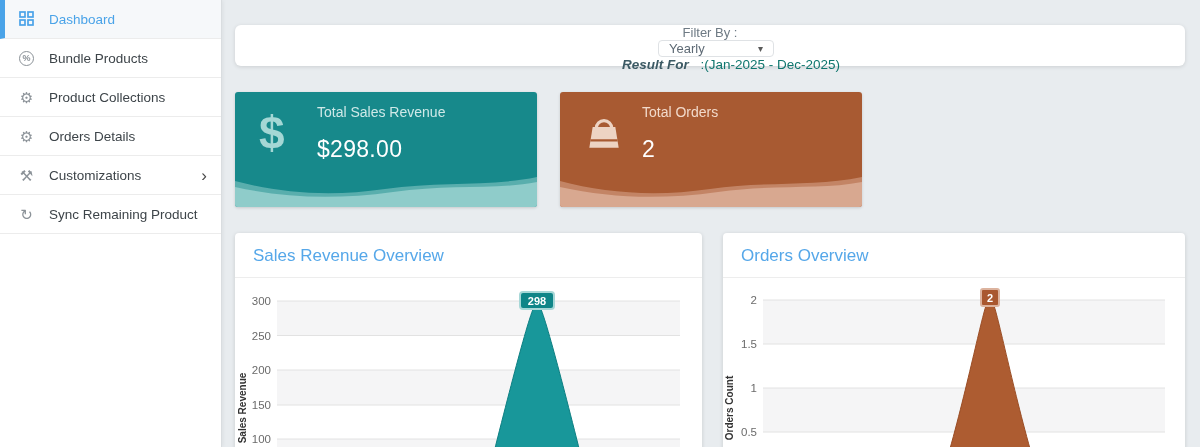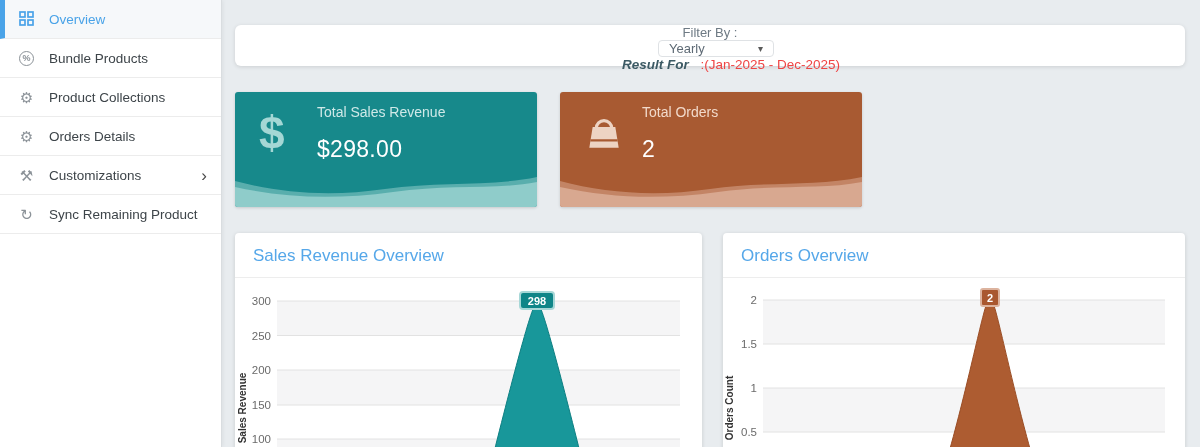--- a/index.html
+++ b/index.html
@@ -52,21 +52,21 @@
   .filter-label { color:#6e7a84; font-size:13px; }
   .select {
     margin-left:12px; width:116px; height:21px;
     border:1px solid #dfe2e5; border-radius:4px; background:#fff;
     display:flex; align-items:center; justify-content:space-between;
     padding:0 10px; font-size:13px; color:#5e6a75; cursor:pointer;
   }
   .select .caret { color:#5a5a5a; font-size:10px; }
   .result { margin-left:42px; font-size:13.5px; }
   .result .prefix { font-weight:bold; font-style:italic; color:#3c5a64; }
-  .result .range { color:#ef4444; margin-left:8px; }
+  .result .range { color:#0f766e; margin-left:8px; }
 
   
   .statcard {
     position:absolute; top:92px; width:302px; height:115px;
     border-radius:3px; overflow:hidden; color:#fff;
     box-shadow:0 1px 3px rgba(0,0,0,.15);
   }
   .statcard.sales  { left:13px;  background:#17898b; }
   .statcard.orders { left:338px; background:#a85a32; }
   .stat-inner { position:relative; z-index:2; display:flex; align-items:center; height:82px; padding-left:24px; }
@@ -100,21 +100,21 @@
     <span class="si-icon">
       <svg width="15" height="15" viewBox="0 0 15 15">
           <g fill="none" stroke="#4aa3e8" stroke-width="1.7">
             <rect x="1" y="1" width="5" height="5"></rect>
             <rect x="9" y="1" width="5" height="5"></rect>
             <rect x="1" y="9" width="5" height="5"></rect>
             <rect x="9" y="9" width="5" height="5"></rect>
           </g>
         </svg>
     </span>
-    <span>Overview</span>
+    <span>Dashboard</span>
   </div>
 
   <div class="side-item">
     <span class="si-icon circle-pct">%</span>
     <span>Bundle Products</span>
   </div>
 
   <div class="side-item">
     <span class="si-icon">⚙</span>
     <span>Product Collections</span>

